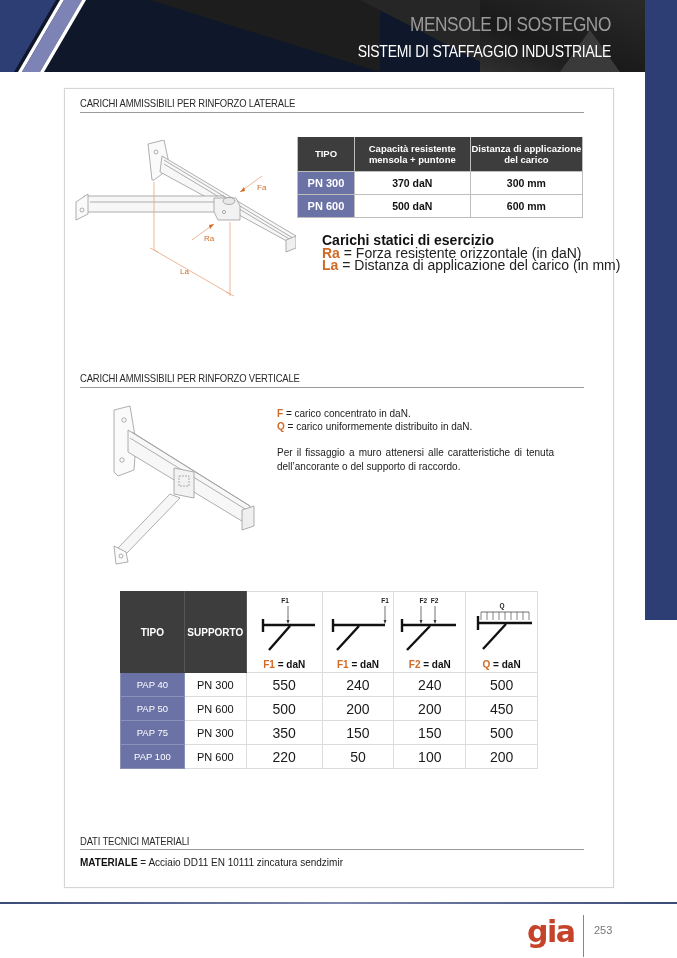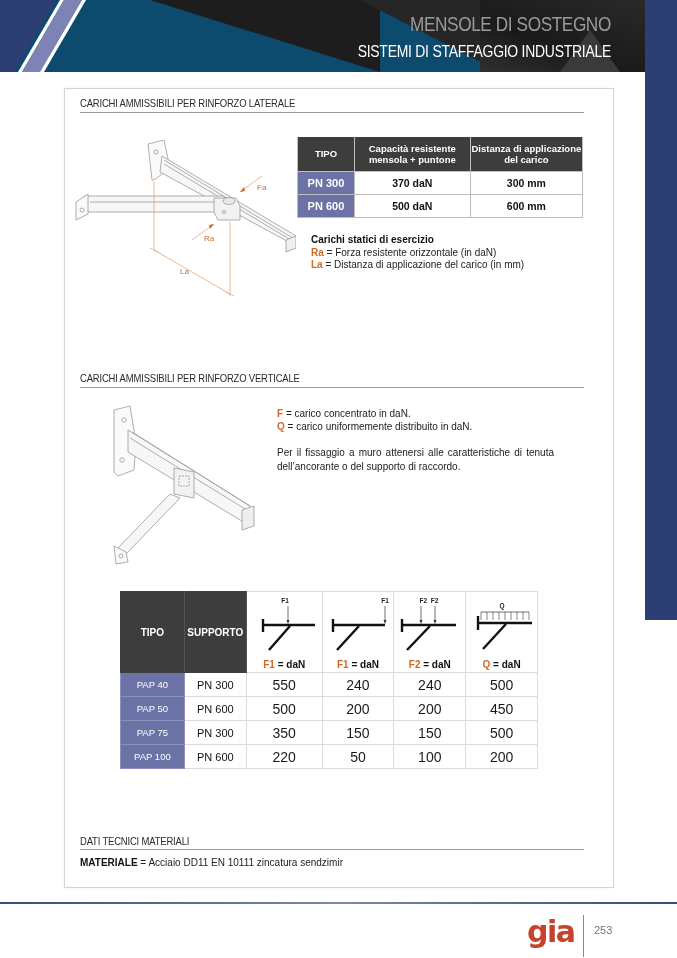--- a/index.html
+++ b/index.html
@@ -1,20 +1,20 @@
 <!DOCTYPE html>
 <html><head>
 <meta charset="utf-8">
 <style>
   * { box-sizing: border-box; margin: 0; padding: 0; }
   html, body { width: 677px; height: 958px; background: #ffffff; overflow: hidden; }
   body { position: relative; font-family: "Liberation Sans", sans-serif; color: #1a1a1a; }
 
   
-  .header { position: absolute; left: 0; top: 0; width: 645px; height: 72px; background: #0c4a6e; overflow: hidden; }
+  .header { position: absolute; left: 0; top: 0; width: 645px; height: 72px; background: #0f172a; overflow: hidden; }
   .header .shade1 { position: absolute; left: 150px; top: 0; width: 0; height: 0; border-left: 230px solid transparent; border-top: 72px solid #1d1d1d; }
   .header .shade2 { position: absolute; left: 360px; top: 0; width: 0; height: 0; border-right: 140px solid #262626; border-bottom: 72px solid transparent; }
   .header .shade3 { position: absolute; left: 480px; top: 0; width: 165px; height: 72px; background: linear-gradient(200deg, #2a2a2a 0%, #1a1a1a 60%, #303030 100%); }
   .header .shade4 { position: absolute; left: 560px; top: 30px; width: 0; height: 0; border-left: 30px solid transparent; border-right: 30px solid transparent; border-bottom: 42px solid #3a3a3a; }
   .stripes { position: absolute; left: 0; top: 0; width: 120px; height: 72px; }
   .h-title { position: absolute; right: 34px; top: 12px; font-family: "Liberation Sans", sans-serif; font-size: 21px; color: #9a9a9a; letter-spacing: -0.5px; transform: scaleX(0.82); transform-origin: right; white-space: nowrap; }
   .h-subtitle { position: absolute; right: 34px; top: 42px; font-size: 17px; color: #ffffff; letter-spacing: -0.3px; transform: scaleX(0.82); transform-origin: right; white-space: nowrap; }
 
   .side-bar { position: absolute; left: 645px; top: 0; width: 32px; height: 620px; background: #2c3e73; }
 
@@ -25,21 +25,21 @@
   .sec-rule { position: absolute; left: 80px; width: 504px; height: 1px; background: #9a9a9a; }
 
   
   table { border-collapse: collapse; font-family: "Liberation Sans", sans-serif; }
   .t1 { position: absolute; left: 297px; top: 137px; width: 286px; }
   .t1 th { background: #3d3d3d; color: #fff; font-size: 9.5px; font-weight: bold; height: 34px; border: 1px solid #bdbdbd; border-top: none; line-height: 11px; }
   .t1 td { height: 23px; border: 1px solid #bdbdbd; text-align: center; font-size: 10.5px; font-weight: bold; color: #111; }
   .t1 td.type { background: #6b72a6; color: #fff; font-size: 11px; }
   .t1 .c1 { width: 58px; } .t1 .c2 { width: 118px; } .t1 .c3 { width: 114px; }
 
-  .legend1 { position: absolute; left: 311px; top: 234px; font-size: 10px; line-height: 12.5px; color: #222; }
+  .legend1 { position: absolute; left: 322px; top: 234px; font-size: 14px; line-height: 12.5px; color: #222; }
   .legend1 .lt { font-weight: bold; color: #111; }
   .orange { color: #d06a27; font-weight: bold; }
 
   .text2 { position: absolute; left: 277px; top: 407px; width: 277px; font-size: 10px; line-height: 13.2px; color: #222; text-align: justify; }
   .text2 p { margin-bottom: 13px; }
 
   
   .t2 { position: absolute; left: 120px; top: 591px; width: 418px; }
   .t2 th.dark { background: #3d3d3d; color: #fff; font-size: 10px; font-weight: bold; border: 1px solid #3d3d3d; border-right: 1px solid #555; height: 80px; }
   .t2 th.diag { background: #fff; border: 1px solid #dcdcdc; height: 80px; vertical-align: bottom; padding: 0; font-weight: bold; font-size: 10px; color: #111; }

